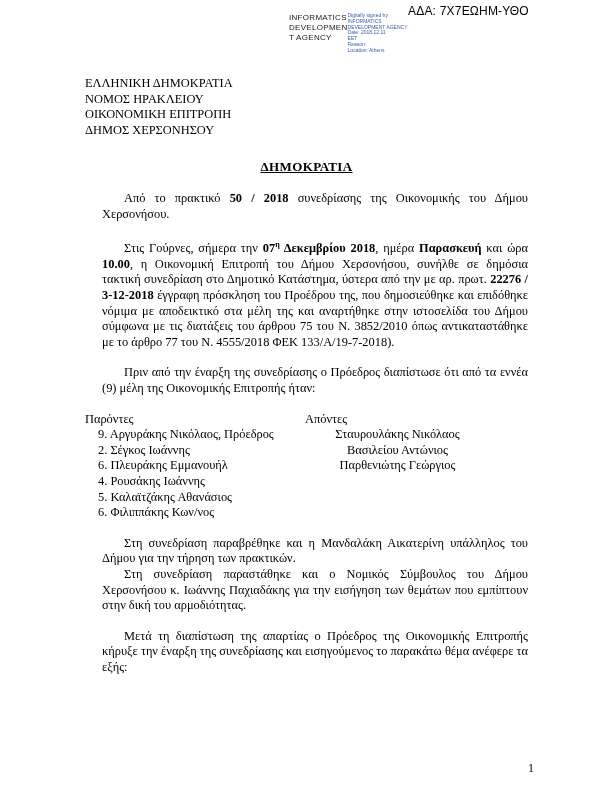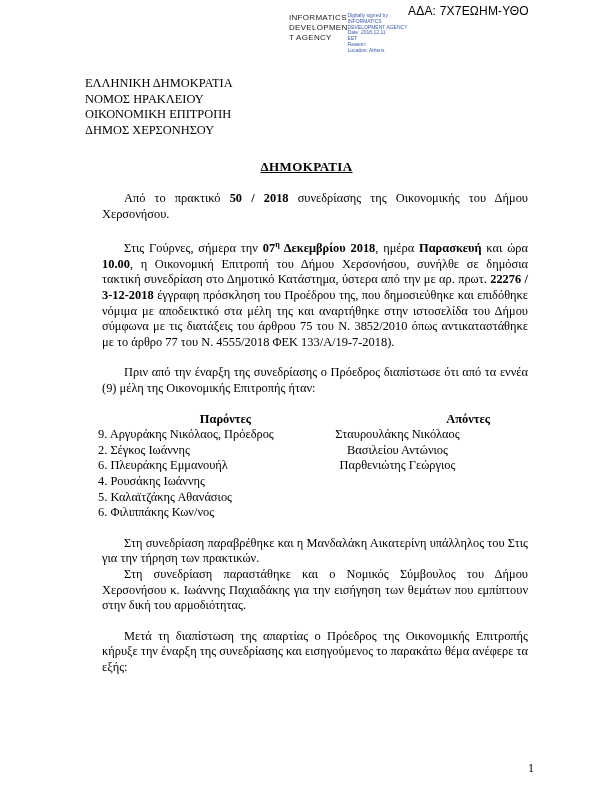--- a/index.html
+++ b/index.html
@@ -64,21 +64,21 @@
   .par { margin: 15px 0 0 17px; text-indent: 22px; }
   .par.first { margin-top: 16px; }
   .par.tight { margin-top: 0; }
   .attendance {
     display: flex;
     margin-top: 15px;
     text-align: left;
   }
   .att-col.present { width: 220px; }
   .att-col.absent { width: 185px; text-align: center; }
-  .att-header { font-weight: bold; text-align: right; }
+  .att-header { font-weight: normal; text-align: left; }
   .present .att-header { width: 166px; }
   .present .att-item { margin-left: 13px; }
   .att-item { line-height: 15.6px; }
   .page-number {
     position: absolute;
     right: 78px;
     bottom: 16px;
     font-size: 12px;
   }
   b sup { font-size: 8px; }
@@ -135,21 +135,21 @@
         <div class="att-item">6. Φιλιππάκης Κων/νος</div>
       </div>
       <div class="att-col absent">
         <div class="att-header">Απόντες</div>
         <div class="att-item">Σταυρουλάκης Νικόλαος</div>
         <div class="att-item">Βασιλείου Αντώνιος</div>
         <div class="att-item">Παρθενιώτης Γεώργιος</div>
       </div>
     </div>
 
-    <p class="par">Στη συνεδρίαση παραβρέθηκε και η Μανδαλάκη Αικατερίνη υπάλληλος του Στις για την τήρηση των πρακτικών.</p>
+    <p class="par">Στη συνεδρίαση παραβρέθηκε και η Μανδαλάκη Αικατερίνη υπάλληλος του Δήμου για την τήρηση των πρακτικών.</p>
     <p class="par tight">Στη συνεδρίαση παραστάθηκε και ο Νομικός Σύμβουλος του Δήμου Χερσονήσου κ. Ιωάννης Παχιαδάκης για την εισήγηση των θεμάτων που εμπίπτουν στην δική του αρμοδιότητας.</p>
     <p class="par">Μετά τη διαπίστωση της απαρτίας ο Πρόεδρος της Οικονομικής Επιτροπής κήρυξε την έναρξη της συνεδρίασης και εισηγούμενος το παρακάτω θέμα ανέφερε τα εξής:</p>
 
   </div>
 
   <div class="page-number">1</div>
 
 </div>
 
 </body></html>

